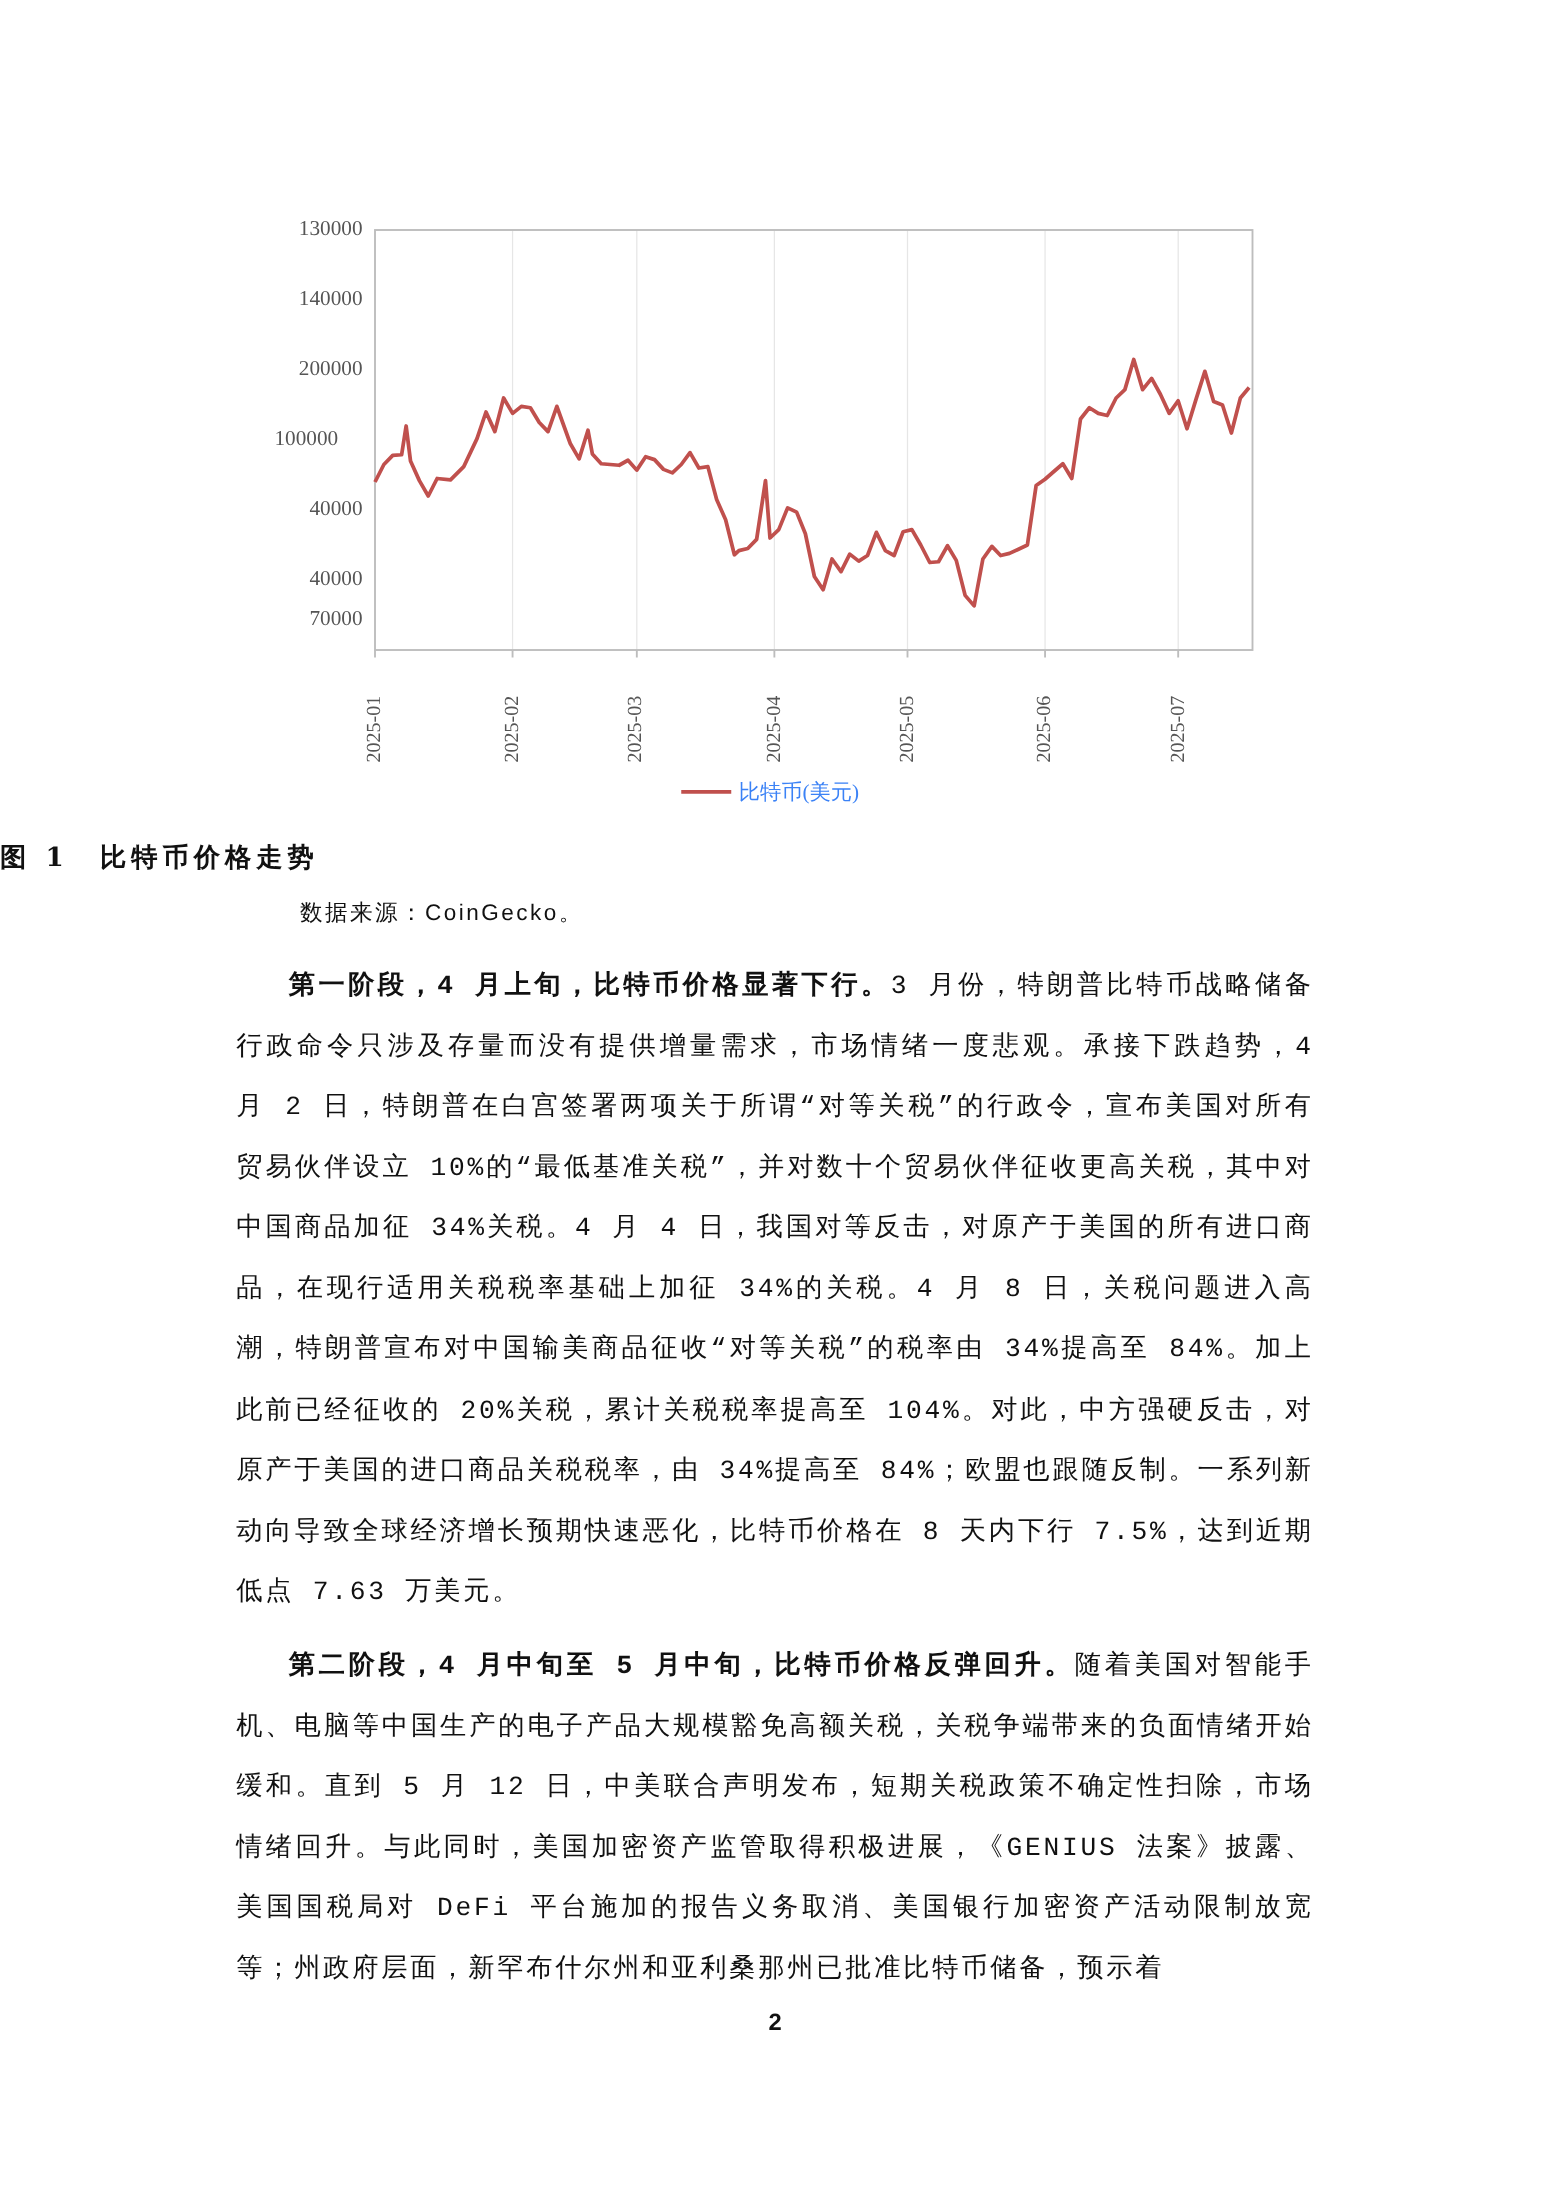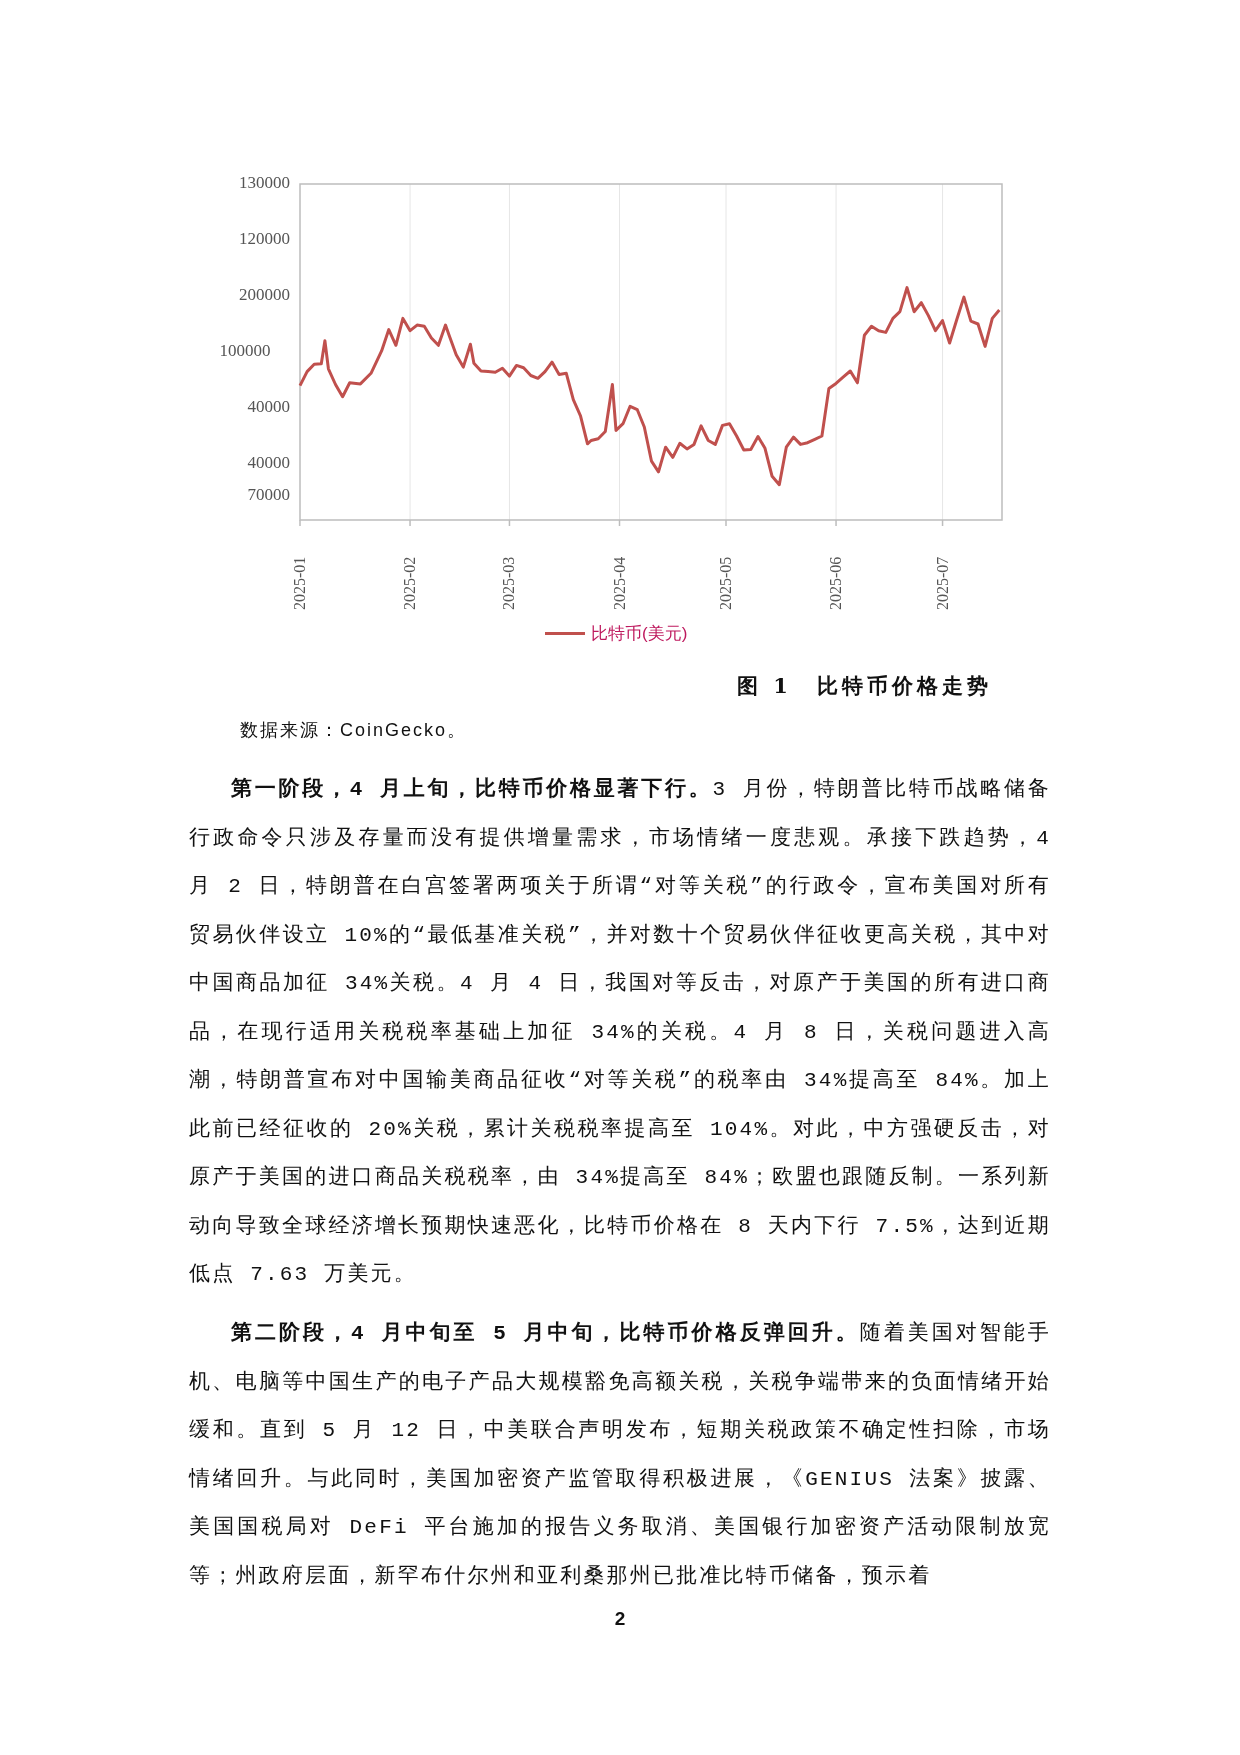--- a/index.html
+++ b/index.html
@@ -5,22 +5,22 @@
   html, body { margin: 0; padding: 0; background: #ffffff; }
   body { width: 1240px; height: 1755px; position: relative; overflow: hidden;
          font-family: "Liberation Serif", "DejaVu Serif", serif; color: #111; }
   .chart { position: absolute; left: 0; top: 0; width: 1016px; height: 660px; }
   .ytick { position: absolute; width: 90px; text-align: right; font-size: 17px; color: #555;
            font-family: "Liberation Serif", serif; }
   .xtick { position: absolute; font-size: 16px; color: #555; transform-origin: left top;
            transform: rotate(-90deg); white-space: nowrap; font-family: "Liberation Serif", serif; }
   .legend { position: absolute; left: 545px; top: 620px; height: 26px; display: flex; align-items: center; }
   .legend-line { width: 40px; height: 3px; background: #c0504d; margin-right: 6px; }
-  .legend-text { font-size: 17px; color: #be185d; font-family: Liberation Sans, sans-serif; }
-  .caption { position: absolute; left: 0; width: 992px; top: 672px; text-align: right;
+  .legend-text { font-size: 17px; color: #3b82f6; font-family: Liberation Serif, serif; }
+  .caption { position: absolute; left: 0; width: 992px; top: 672px; text-align: left;
              font-size: 21px; font-weight: bold; letter-spacing: 4px; font-family: "DejaVu Serif", serif; }
   .source { position: absolute; left: 240px; top: 718px; font-size: 18px; letter-spacing: 2px;
             font-family: Liberation Sans, sans-serif; }
   .para { position: absolute; left: 189px; width: 862px; font-size: 21px; line-height: 48.5px;
           text-indent: 2em; text-align: justify; letter-spacing: 2.2px;
           font-family: Liberation Mono, monospace; }
   .para b { font-weight: bold; }
   .p1 { top: 766px; }
   .p2 { top: 1310px; }
   .pagenum { position: absolute; left: 0; width: 1240px; top: 1608px; text-align: center;
@@ -42,21 +42,21 @@
       <line x1="410.05" x2="410.05" y1="520" y2="526" stroke="#bdbdbd" stroke-width="1.5"></line>
       <line x1="509.45" x2="509.45" y1="520" y2="526" stroke="#bdbdbd" stroke-width="1.5"></line>
       <line x1="619.5" x2="619.5" y1="520" y2="526" stroke="#bdbdbd" stroke-width="1.5"></line>
       <line x1="726" x2="726" y1="520" y2="526" stroke="#bdbdbd" stroke-width="1.5"></line>
       <line x1="836.05" x2="836.05" y1="520" y2="526" stroke="#bdbdbd" stroke-width="1.5"></line>
       <line x1="942.55" x2="942.55" y1="520" y2="526" stroke="#bdbdbd" stroke-width="1.5"></line>
       <polyline points="300.0,385.6 307.1,371.6 314.2,364.3 321.3,363.8 324.9,340.8 328.4,368.8 335.5,384.5 342.6,396.8 349.7,382.8 360.4,383.9 371.0,373.3 381.6,350.9 388.8,329.6 395.9,345.3 402.9,318.4 410.1,330.7 417.1,325.1 424.3,326.2 431.4,338.0 438.4,345.3 445.5,325.1 449.1,335.2 456.2,354.8 463.3,367.1 470.4,344.2 473.9,363.2 481.0,371.0 488.1,371.6 495.3,372.2 502.4,368.2 509.4,376.1 516.5,365.4 523.6,367.7 530.8,375.5 537.9,378.3 545.0,371.6 552.0,362.1 559.1,374.4 566.3,373.3 573.3,399.6 580.5,415.8 587.5,443.8 591.1,440.5 598.2,438.8 605.3,431.5 612.4,384.5 616.0,430.4 623.0,423.7 630.1,406.3 637.3,409.7 644.3,427.0 651.5,461.2 658.5,471.8 665.6,447.2 672.8,457.3 679.8,443.3 687.0,448.9 694.0,444.4 701.1,425.9 708.3,440.5 715.3,444.4 722.5,425.4 729.5,423.7 736.6,436.0 743.8,450.0 750.8,449.4 758.0,436.6 765.0,448.3 772.1,476.3 779.3,484.7 786.3,447.2 793.5,437.1 800.5,444.4 807.6,442.7 814.8,439.4 821.9,436.0 828.9,388.4 836.0,383.4 843.1,377.2 850.3,371.0 857.4,382.8 864.4,335.2 871.5,326.2 878.6,330.7 885.8,332.4 892.9,318.4 899.9,311.7 907.0,287.6 914.1,311.7 921.3,302.7 928.4,315.6 935.4,330.7 942.5,320.6 949.6,343.0 956.8,319.5 963.9,297.1 970.9,321.2 978.0,324.0 985.1,346.4 992.3,318.4 999.3,310.0" fill="none" stroke="#c0504d" stroke-width="3" stroke-linejoin="round"></polyline>
     </svg>
   <div id="yticks">
       <div class="ytick" style="left: 200px; top: 173px;">130000</div>
-      <div class="ytick" style="left: 200px; top: 229px;">120000</div>
+      <div class="ytick" style="left: 200px; top: 229px;">140000</div>
       <div class="ytick" style="left: 200px; top: 285px;">200000</div>
       <div class="ytick" style="left: 200px; top: 341px; text-align: center;">100000</div>
       <div class="ytick" style="left: 200px; top: 397px;">40000</div>
       <div class="ytick" style="left: 200px; top: 453px;">40000</div>
       <div class="ytick" style="left: 200px; top: 485px;">70000</div>
     </div>
   <div id="xticks">
       <div class="xtick" style="left: 291px; top: 610px;">2025-01</div>
       <div class="xtick" style="left: 401.05px; top: 610px;">2025-02</div>
       <div class="xtick" style="left: 500.45px; top: 610px;">2025-03</div>

